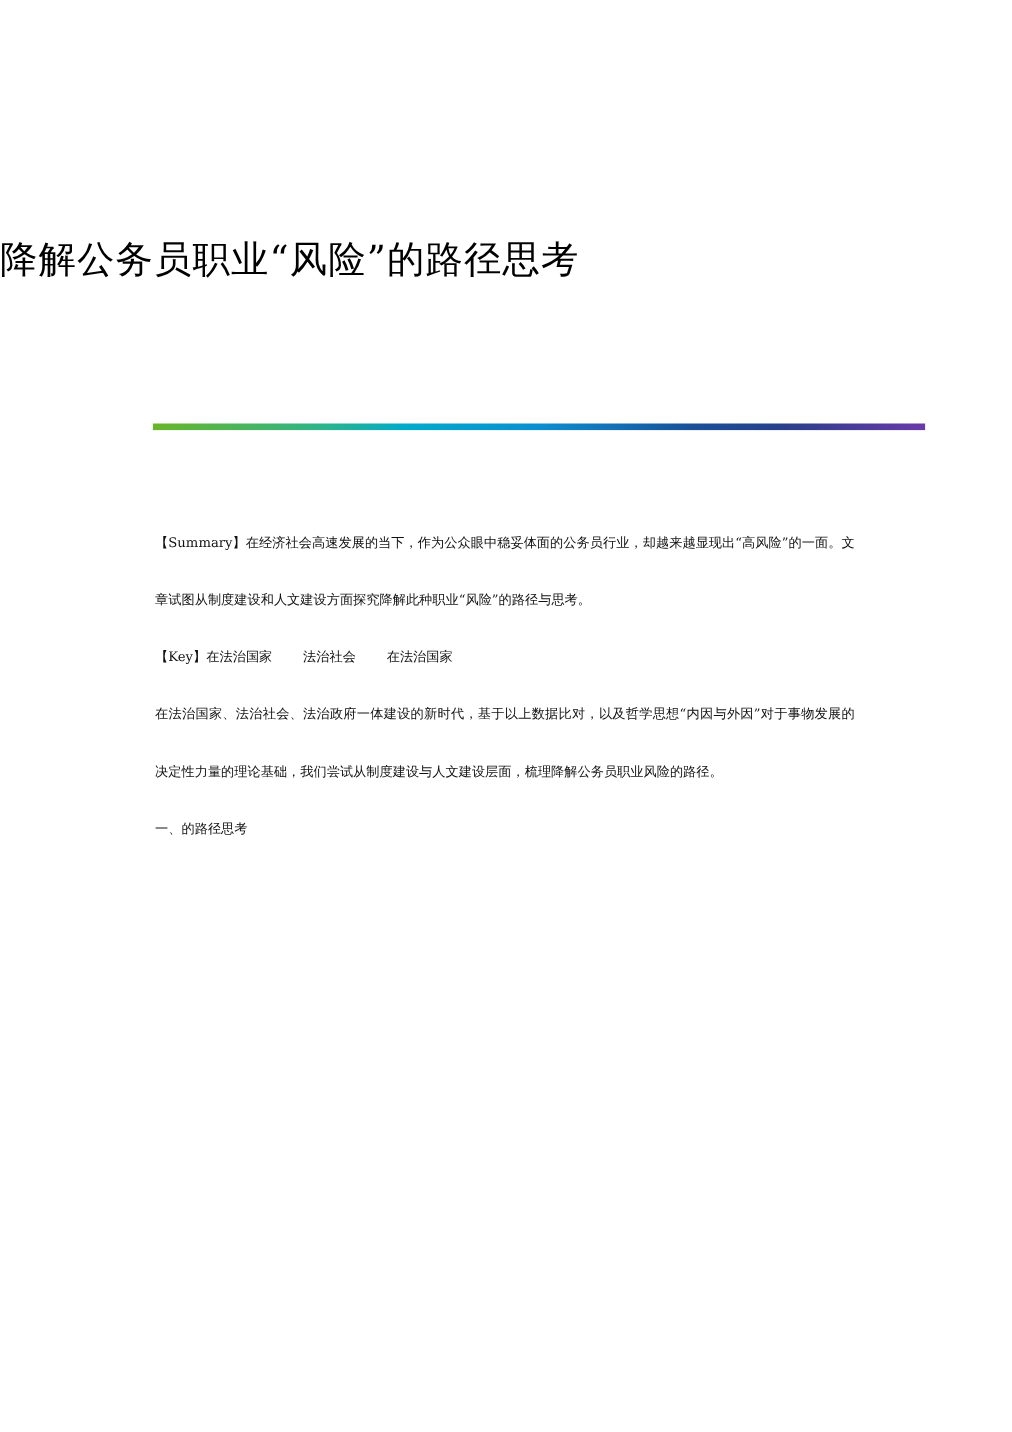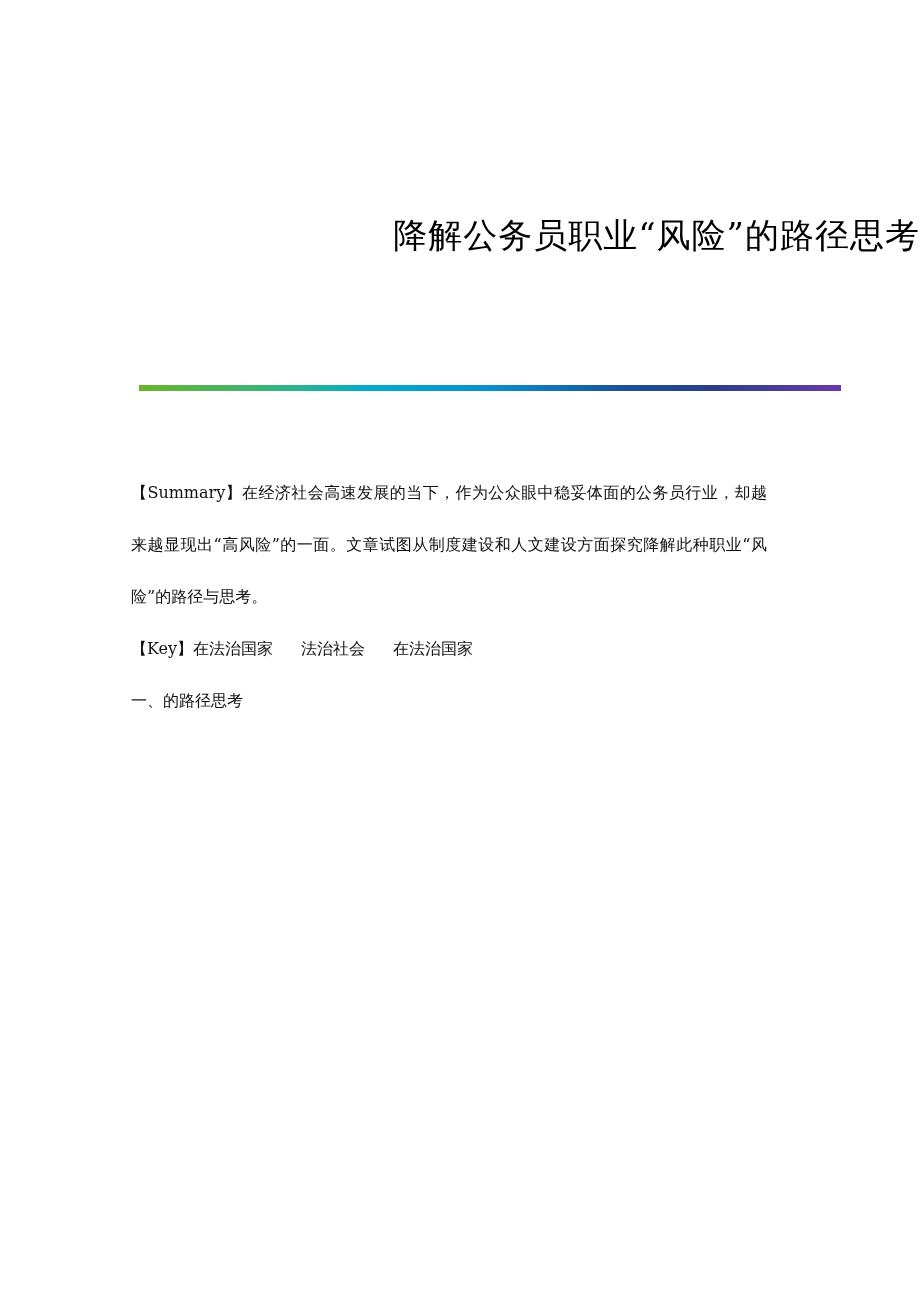--- a/index.html
+++ b/index.html
@@ -1,30 +1,31 @@
 <!DOCTYPE html>
 <html><head>
 <meta charset="utf-8">
 <style>
   html, body { margin: 0; padding: 0; background: #ffffff; }
   body { width: 920px; height: 1302px; position: relative; overflow: hidden;
          font-family: "DejaVu Serif", "Liberation Serif", serif; color: #111; }
-  .title { position: absolute; top: 213px; left: 0; width: 920px; text-align: right;
+  .title { position: absolute; top: 213px; left: 0; width: 920px; text-align: left;
            font-size: 34px; letter-spacing: 1px; font-family: "DejaVu Serif", serif; color: #000; }
   .bar { position: absolute; top: 385px; left: 139px; width: 702px; height: 6px;
          background: linear-gradient(90deg, #6ab52a 0%, #2db48a 22%, #00aacb 33%, #0a8fd0 50%, #1a4f96 70%, #2a3f8a 82%, #6a3aa8 100%); }
-  .content { position: absolute; top: 467px; left: 131px; width: 636px; font-size: 16px; line-height: 52px; }
+  .content { position: absolute; top: 467px; left: 141px; width: 636px; font-size: 12px; line-height: 52px; }
   .para { margin: 0; text-align: justify; }
   .kw { display: inline-block; margin-right: 28px; }
 </style>
 </head>
 <body>
 
 <div class="title">降解公务员职业“风险”的路径思考</div>
 <div class="bar"></div>
 
 <div class="content">
   <p class="para">【Summary】在经济社会高速发展的当下，作为公众眼中稳妥体面的公务员行业，却越来越显现出“高风险”的一面。文章试图从制度建设和人文建设方面探究降解此种职业“风险”的路径与思考。</p>
   <p class="para">
     <span>【Key】</span><span class="kw">在法治国家</span><span class="kw">法治社会</span><span class="kw">在法治国家</span>
   </p>
+  <p class="para">在法治国家、法治社会、法治政府一体建设的新时代，基于以上数据比对，以及哲学思想“内因与外因”对于事物发展的决定性力量的理论基础，我们尝试从制度建设与人文建设层面，梳理降解公务员职业风险的路径。</p>
   <p class="para">一、的路径思考</p>
 </div>
 
 </body></html>

